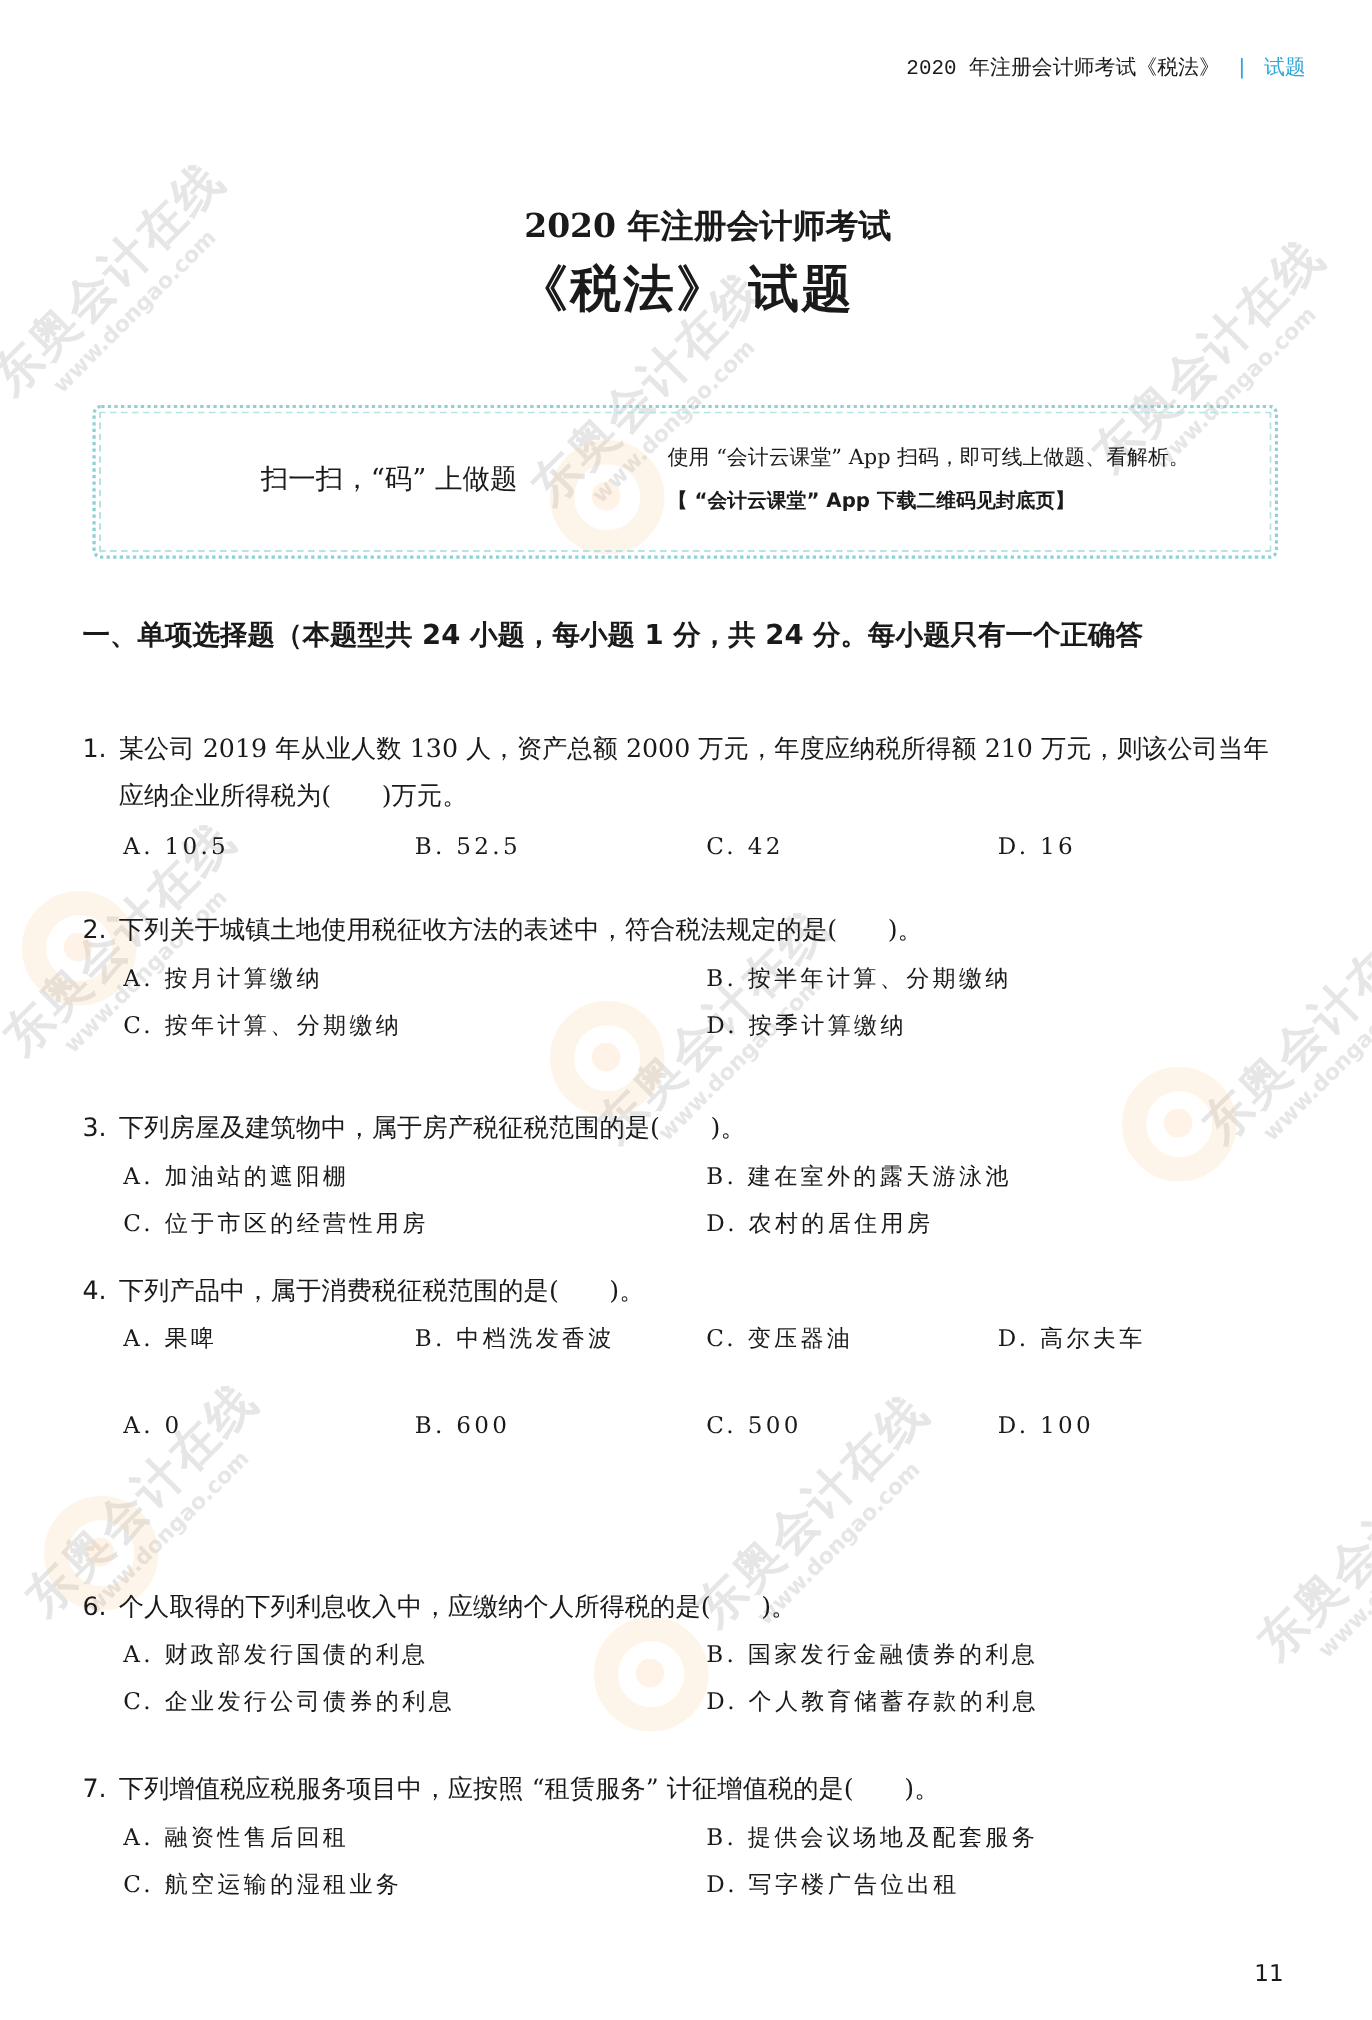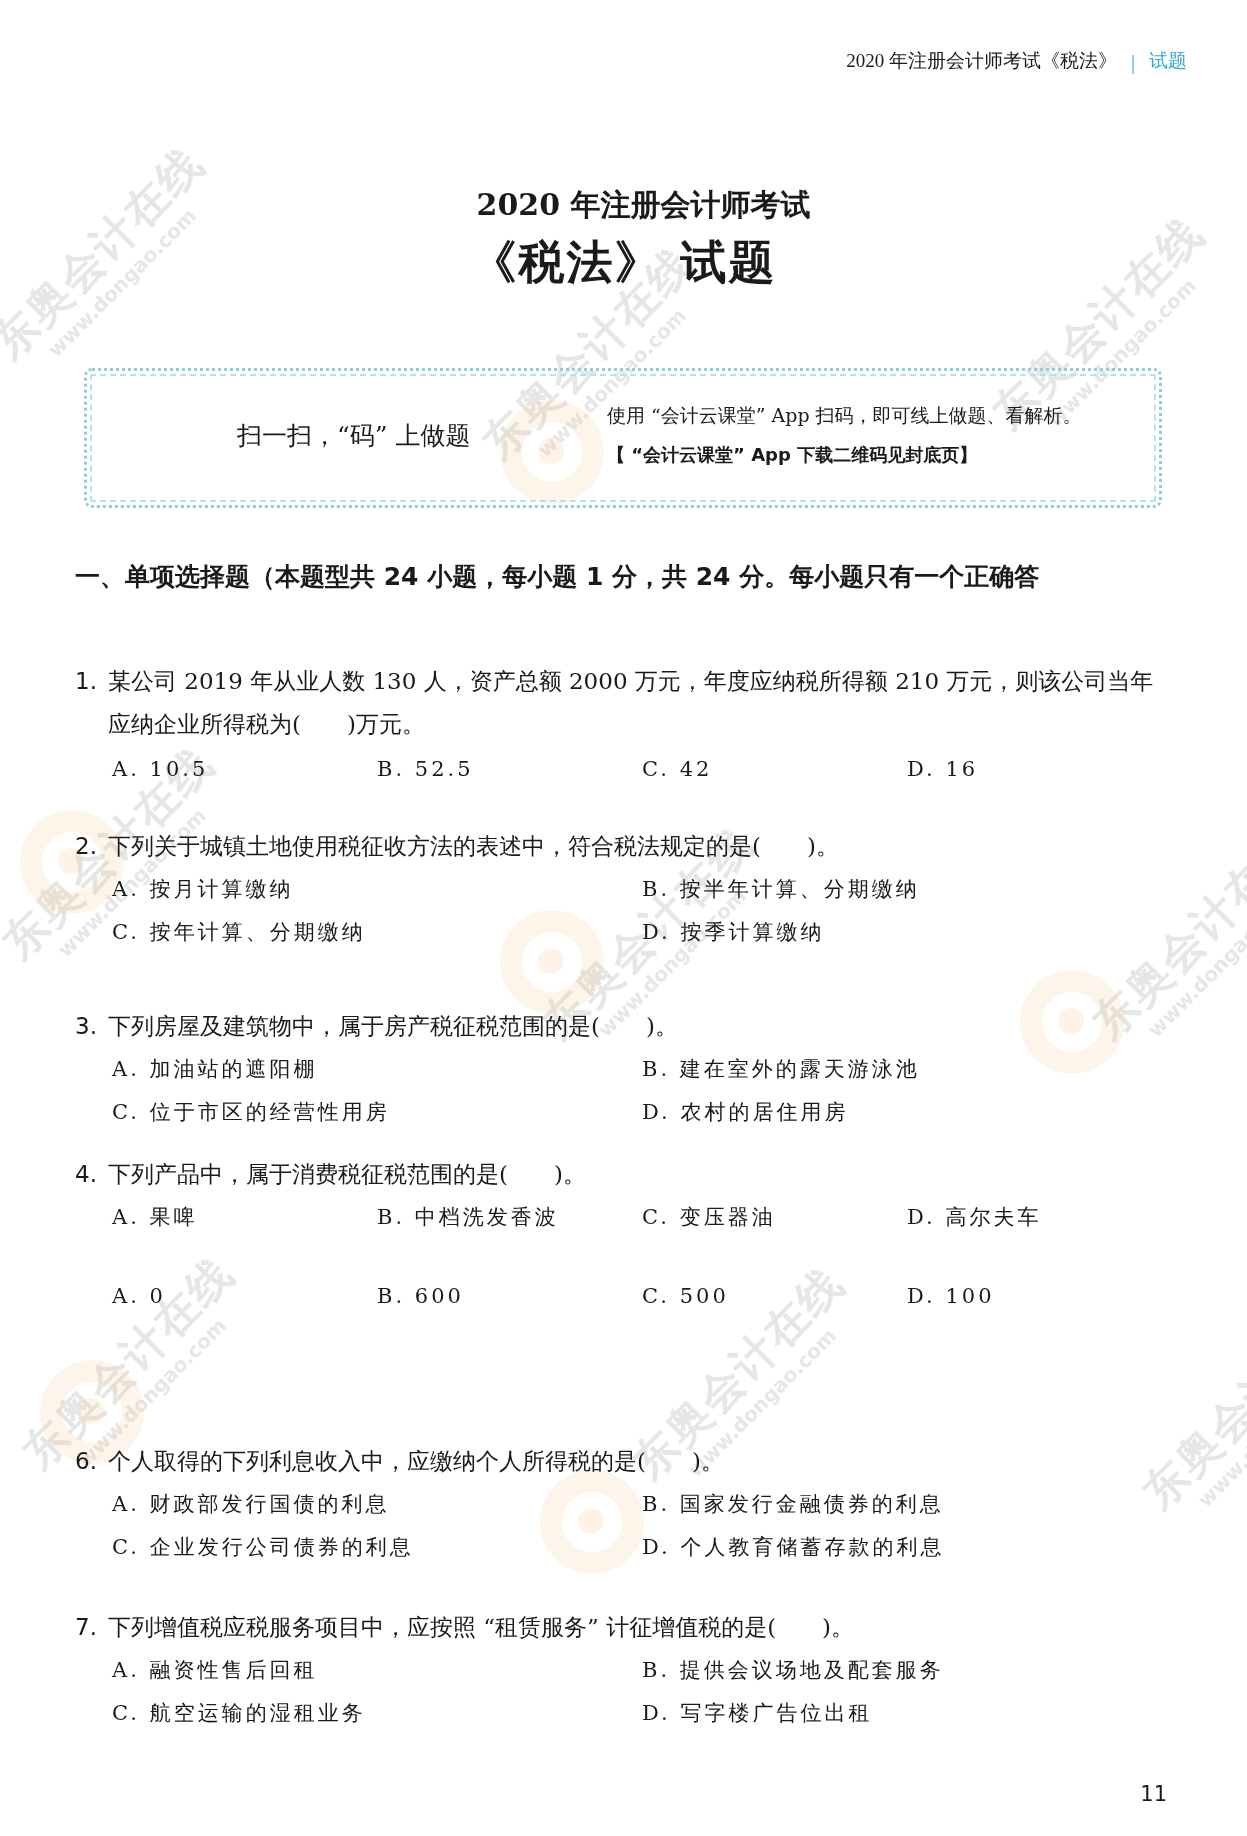--- a/index.html
+++ b/index.html
@@ -13,21 +13,21 @@
              color: rgba(200,200,200,0.45); }
   .wm-text .big { font-size: 44px; letter-spacing: 2px; display:block; }
   .wm-text .small { font-size: 20px; display:block; margin-left: 34px; margin-top: -4px; }
   .wm-logo { position: absolute; width: 104px; height: 104px; border-radius: 50%;
              border: 22px solid rgba(250,200,140,0.18); box-sizing: border-box; }
   .wm-logo::after { content: ""; position: absolute; left: 16px; top: 16px; width: 26px; height: 26px;
              border-radius: 50%; background: rgba(250,200,140,0.22); }
 
   
   .running-head { position: absolute; top: 48px; right: 60px; display: flex; align-items: flex-end;
-                  font-family: Liberation Serif, serif; font-size: 19px; }
+                  font-family: Liberation Mono, monospace; font-size: 19px; }
   .running-head .sep { color: #2ea7d6; margin: 0 14px; font-size: 20px; }
   .running-head .section { color: #2ea7d6; }
 
   .title-1 { position: absolute; top: 185px; left: 0; width: 1247px; text-align: center;
              font-size: 30px; font-weight: bold; padding-left: 20px; }
   .title-2 { position: absolute; top: 232px; left: 0; width: 1247px; text-align: center;
              font-size: 46px; font-weight: bold; letter-spacing: 2px; }
 
   
   .qr-box { position: absolute; left: 84px; top: 368px; width: 1078px; height: 140px;

